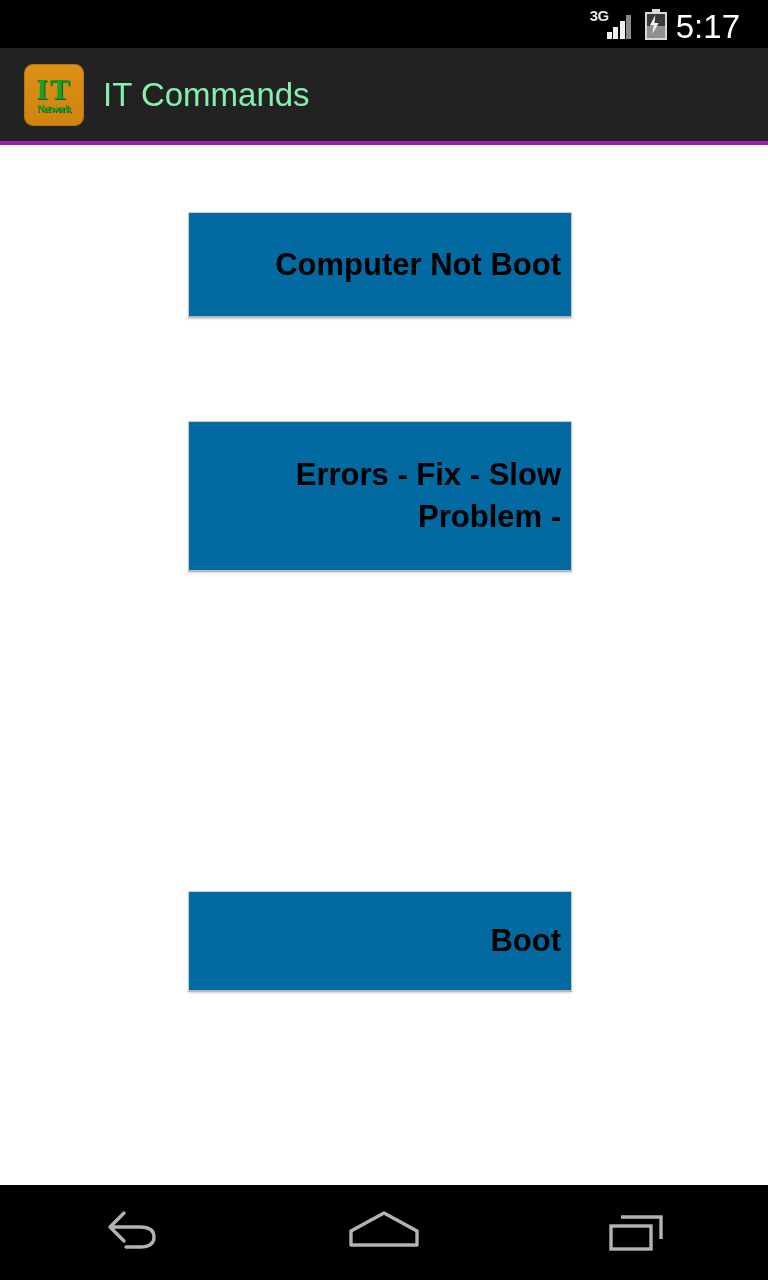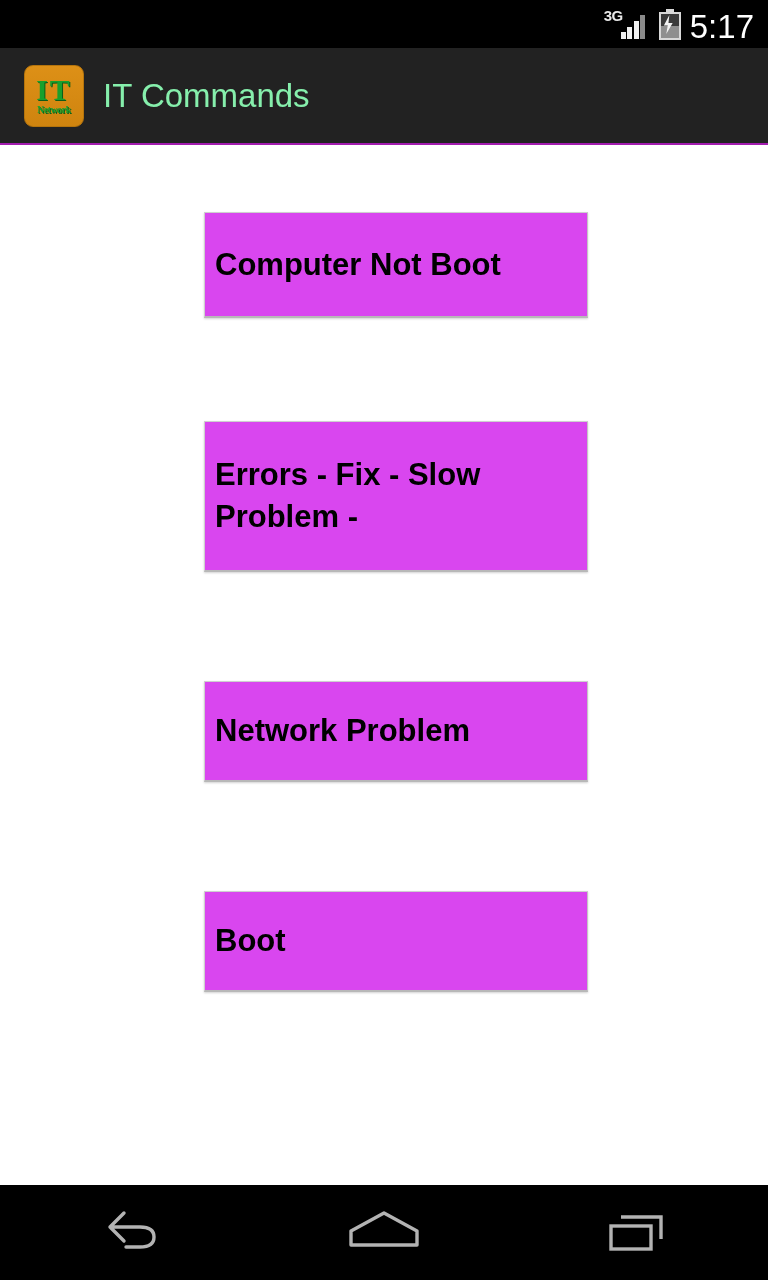--- a/index.html
+++ b/index.html
@@ -9,21 +9,21 @@
     font-family:"Liberation Sans", sans-serif;
     overflow:hidden;
   }
   .phone { position:relative; width:768px; height:1280px; background:#fff; }
 
   
   .status-bar {
     position:absolute; top:0; left:0; width:768px; height:48px;
     background:#000000;
     display:flex; align-items:center; justify-content:flex-end;
-    padding-right:14px;
+    padding-right:28px;
   }
   .status-right { display:flex; align-items:flex-end; gap:9px; height:34px; }
 
   .signal-wrap { position:relative; width:46px; height:32px; display:flex; align-items:flex-end; }
   .net-label {
     position:absolute; left:0px; top:-1px;
     font-size:15px; font-weight:bold; color:#e8e8e8;
     letter-spacing:-0.5px; line-height:15px;
   }
   .bars { position:absolute; left:17px; bottom:2px; display:flex; align-items:flex-end; gap:1.5px; }
@@ -53,21 +53,21 @@
   .clock {
     font-size:33px; color:#ffffff; line-height:33px;
     font-weight:normal; letter-spacing:0px; margin-bottom:-2px;
   }
 
   
   .action-bar {
     position:absolute; top:48px; left:0; width:768px; height:97px;
     background:#222222;
     display:flex; align-items:center; padding-left:24px;
-    border-bottom:2px solid #a21caf;
+    border-bottom:4px solid #a21caf;
   }
   .app-icon {
     width:60px; height:62px; border-radius:9px;
     background:linear-gradient(180deg,#dd9017 0%,#cf840f 100%);
     border:1px solid #b5740c;
     display:flex; flex-direction:column; align-items:center; justify-content:center;
     flex:0 0 auto; overflow:hidden;
   }
   .app-icon .it {
     font-family:"Liberation Serif", serif;
@@ -85,28 +85,28 @@
     margin-left:19px; color:#86efac; font-size:33px; line-height:36px;
     font-weight:normal; white-space:nowrap;
   }
 
   
   .content {
     position:absolute; top:146px; left:0; width:768px; height:1039px;
     background:#ffffff;
   }
   .btn {
-    position:absolute; left:204px; width:384px;
-    background:#d946ef;
+    position:absolute; left:188px; width:384px;
+    background:#0369a1;
     border:1px solid #cfcfcf;
     border-bottom:2px solid #b8b8b8;
     border-right:1px solid #c4c4c4;
     box-shadow:0 1px 2px rgba(0,0,0,0.18);
     display:flex; align-items:center; justify-content:center;
-    text-align:left;
+    text-align:right;
     color:#000000; font-weight:bold; font-size:31px; line-height:42px;
     padding:4px 10px;
     cursor:pointer;
     user-select:none;
   }
   .btn-1 { top:66px;  height:106px; }
   .btn-2 { top:275px; height:151px; }
   .btn-3 { top:535px; height:101px; }
   .btn-4 { top:745px; height:101px; }
   .btn span { display:block; width:100%; }
@@ -167,23 +167,20 @@
       <span>Computer Not Boot</span>
     </div>
 
     <div class="btn btn-2">
       <div style="width:100%">
         <span>Errors - Fix - Slow</span>
         <span>Problem -</span>
       </div>
     </div>
 
-    <div class="btn btn-3">
-      <span>Network Problem</span>
-    </div>
 
     <div class="btn btn-4">
       <span>Boot</span>
     </div>
 
   </div>
 
   <div class="nav-bar">
 
     <div class="nav-btn">

